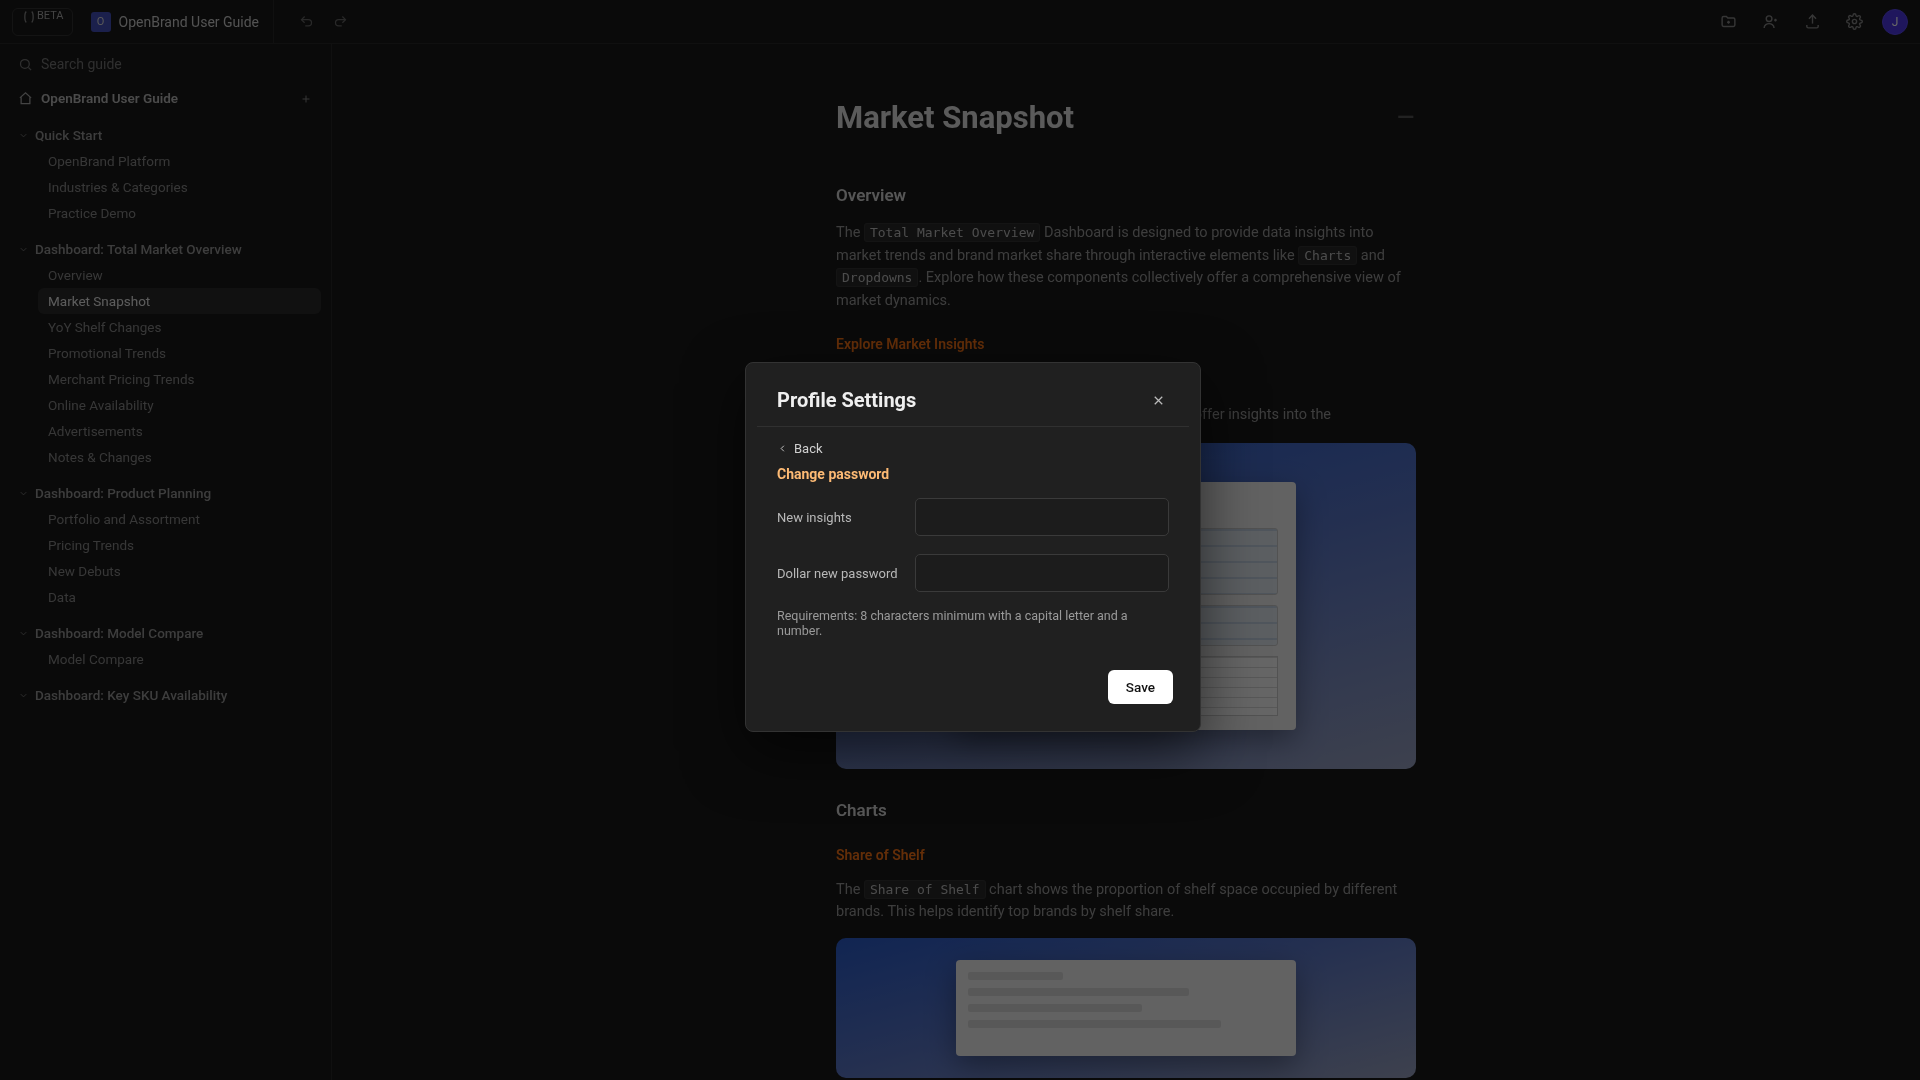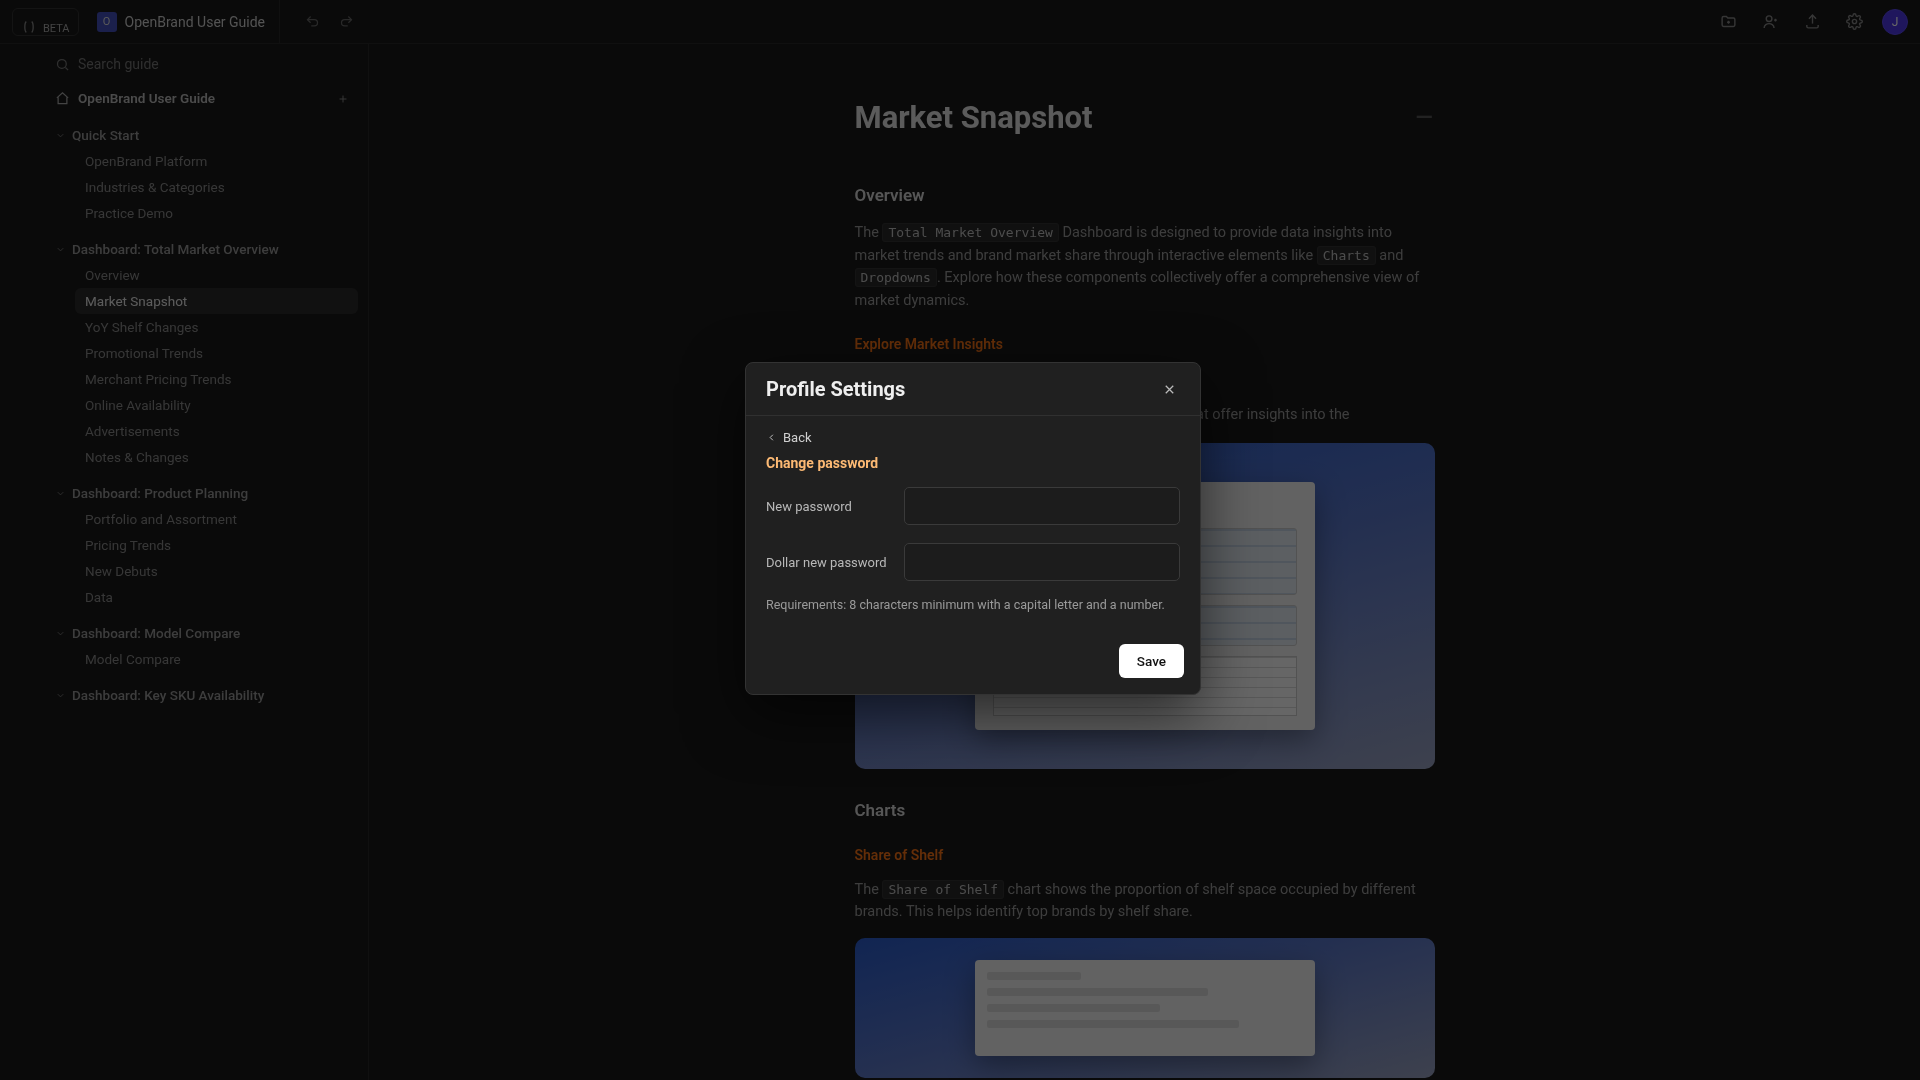--- a/index.html
+++ b/index.html
@@ -15,40 +15,40 @@
   .topbar {
     height: 44px;
     display: flex;
     align-items: center;
     padding: 0 12px;
     gap: 12px;
     border-bottom: 1px solid #2a2a2a;
   }
   .tab-region { display:flex; align-items:center; gap:8px; }
   .logo-chip {
-    display:flex; align-items:flex-end; gap:6px;
+    display:flex; align-items:flex-start; 
     height:28px; padding:0 8px;
     border:1px solid #333; border-radius:6px;
     font-size:11px; color:#aaa;
   }
   .logo-chip svg { width:16px; height:16px; }
   .doc-tab {
     display:flex; align-items:center; gap:8px;
     height:44px; padding:0 14px 0 10px;
     border-right:1px solid #2a2a2a;
   }
   .doc-tab .doc-icon { width:20px;height:20px;border-radius:3px;background:#4450bd;display:flex;align-items:center;justify-content:center;font-size:11px;color:#ddd; }
   .doc-tab span.label { font-size:14px; color:#cfcfcf; }
   .hist-btns { display:flex; gap:6px; margin-left:10px; }
   .icon-btn { width:28px;height:28px;display:flex;align-items:center;justify-content:center;border-radius:4px;color:#666; }
   .topbar-spacer { flex:1; }
   .topbar-right { display:flex; align-items:center; gap:14px; }
   .avatar { width:26px;height:26px;border-radius:50%;background:#4e38e8;display:flex;align-items:center;justify-content:center;font-size:12px;color:#fff; border:1px solid #5a48f0;}
   
-  .layout { display:flex; height:calc(1080px - 44px);padding-left:37px; }
+  .layout { display:flex; height:calc(1080px - 44px); }
   
   .sidebar {
     width: 332px;
     border-right:1px solid #2a2a2a;
     display:flex; flex-direction:column;
     padding-top:4px;
   }
   .search-row { display:flex;align-items:center;gap:8px;padding:8px 18px;color:#777;font-size:14px; }
   .search-row svg{width:15px;height:15px;}
   .tree { padding: 4px 10px 0 10px; font-size:13.5px; color:#8f8f8f; }
@@ -100,21 +100,21 @@
   
   .overlay {
     position:absolute;inset:0;background:rgba(0,0,0,0.60);
     display:flex;align-items:center;justify-content:center;
   }
   .modal {
     width:456px;
     background:#202020;
     border:1px solid #333;
     border-radius:8px;
-    padding:0;
+    padding:11px;
     box-shadow:0 20px 60px rgba(0,0,0,.6);
     position:absolute;
     left:745px; top:362px;
   }
   .modal-head {
     display:flex;align-items:center;justify-content:space-between;
     padding:14px 20px;border-bottom:1px solid #303030;
   }
   .modal-head h2{font-size:20px;color:#efefef;font-weight:700;}
   .close-x{width:22px;height:22px;display:flex;align-items:center;justify-content:center;color:#aaa;}
@@ -354,21 +354,21 @@
     <div class="modal-body">
       <div class="back-row">
         <svg viewBox="0 0 24 24" stroke="#cfcfcf" stroke-width="2" fill="none">
             <path d="M15 18l-6-6 6-6"></path>
           </svg>
         <span>Back</span>
       </div>
       <div class="section-title">Change password</div>
 
       <div class="form-row">
-        <label>New password</label>
+        <label>New insights</label>
         <input type="password" style="">
       </div>
       <div class="form-row">
         <label>Dollar new password</label>
         <input type="password" style="">
       </div>
       <div class="req-text">Requirements: 8 characters minimum with a capital letter and a number.</div>
     </div>
     <div class="modal-foot">
       <button class="save-btn">Save</button>

